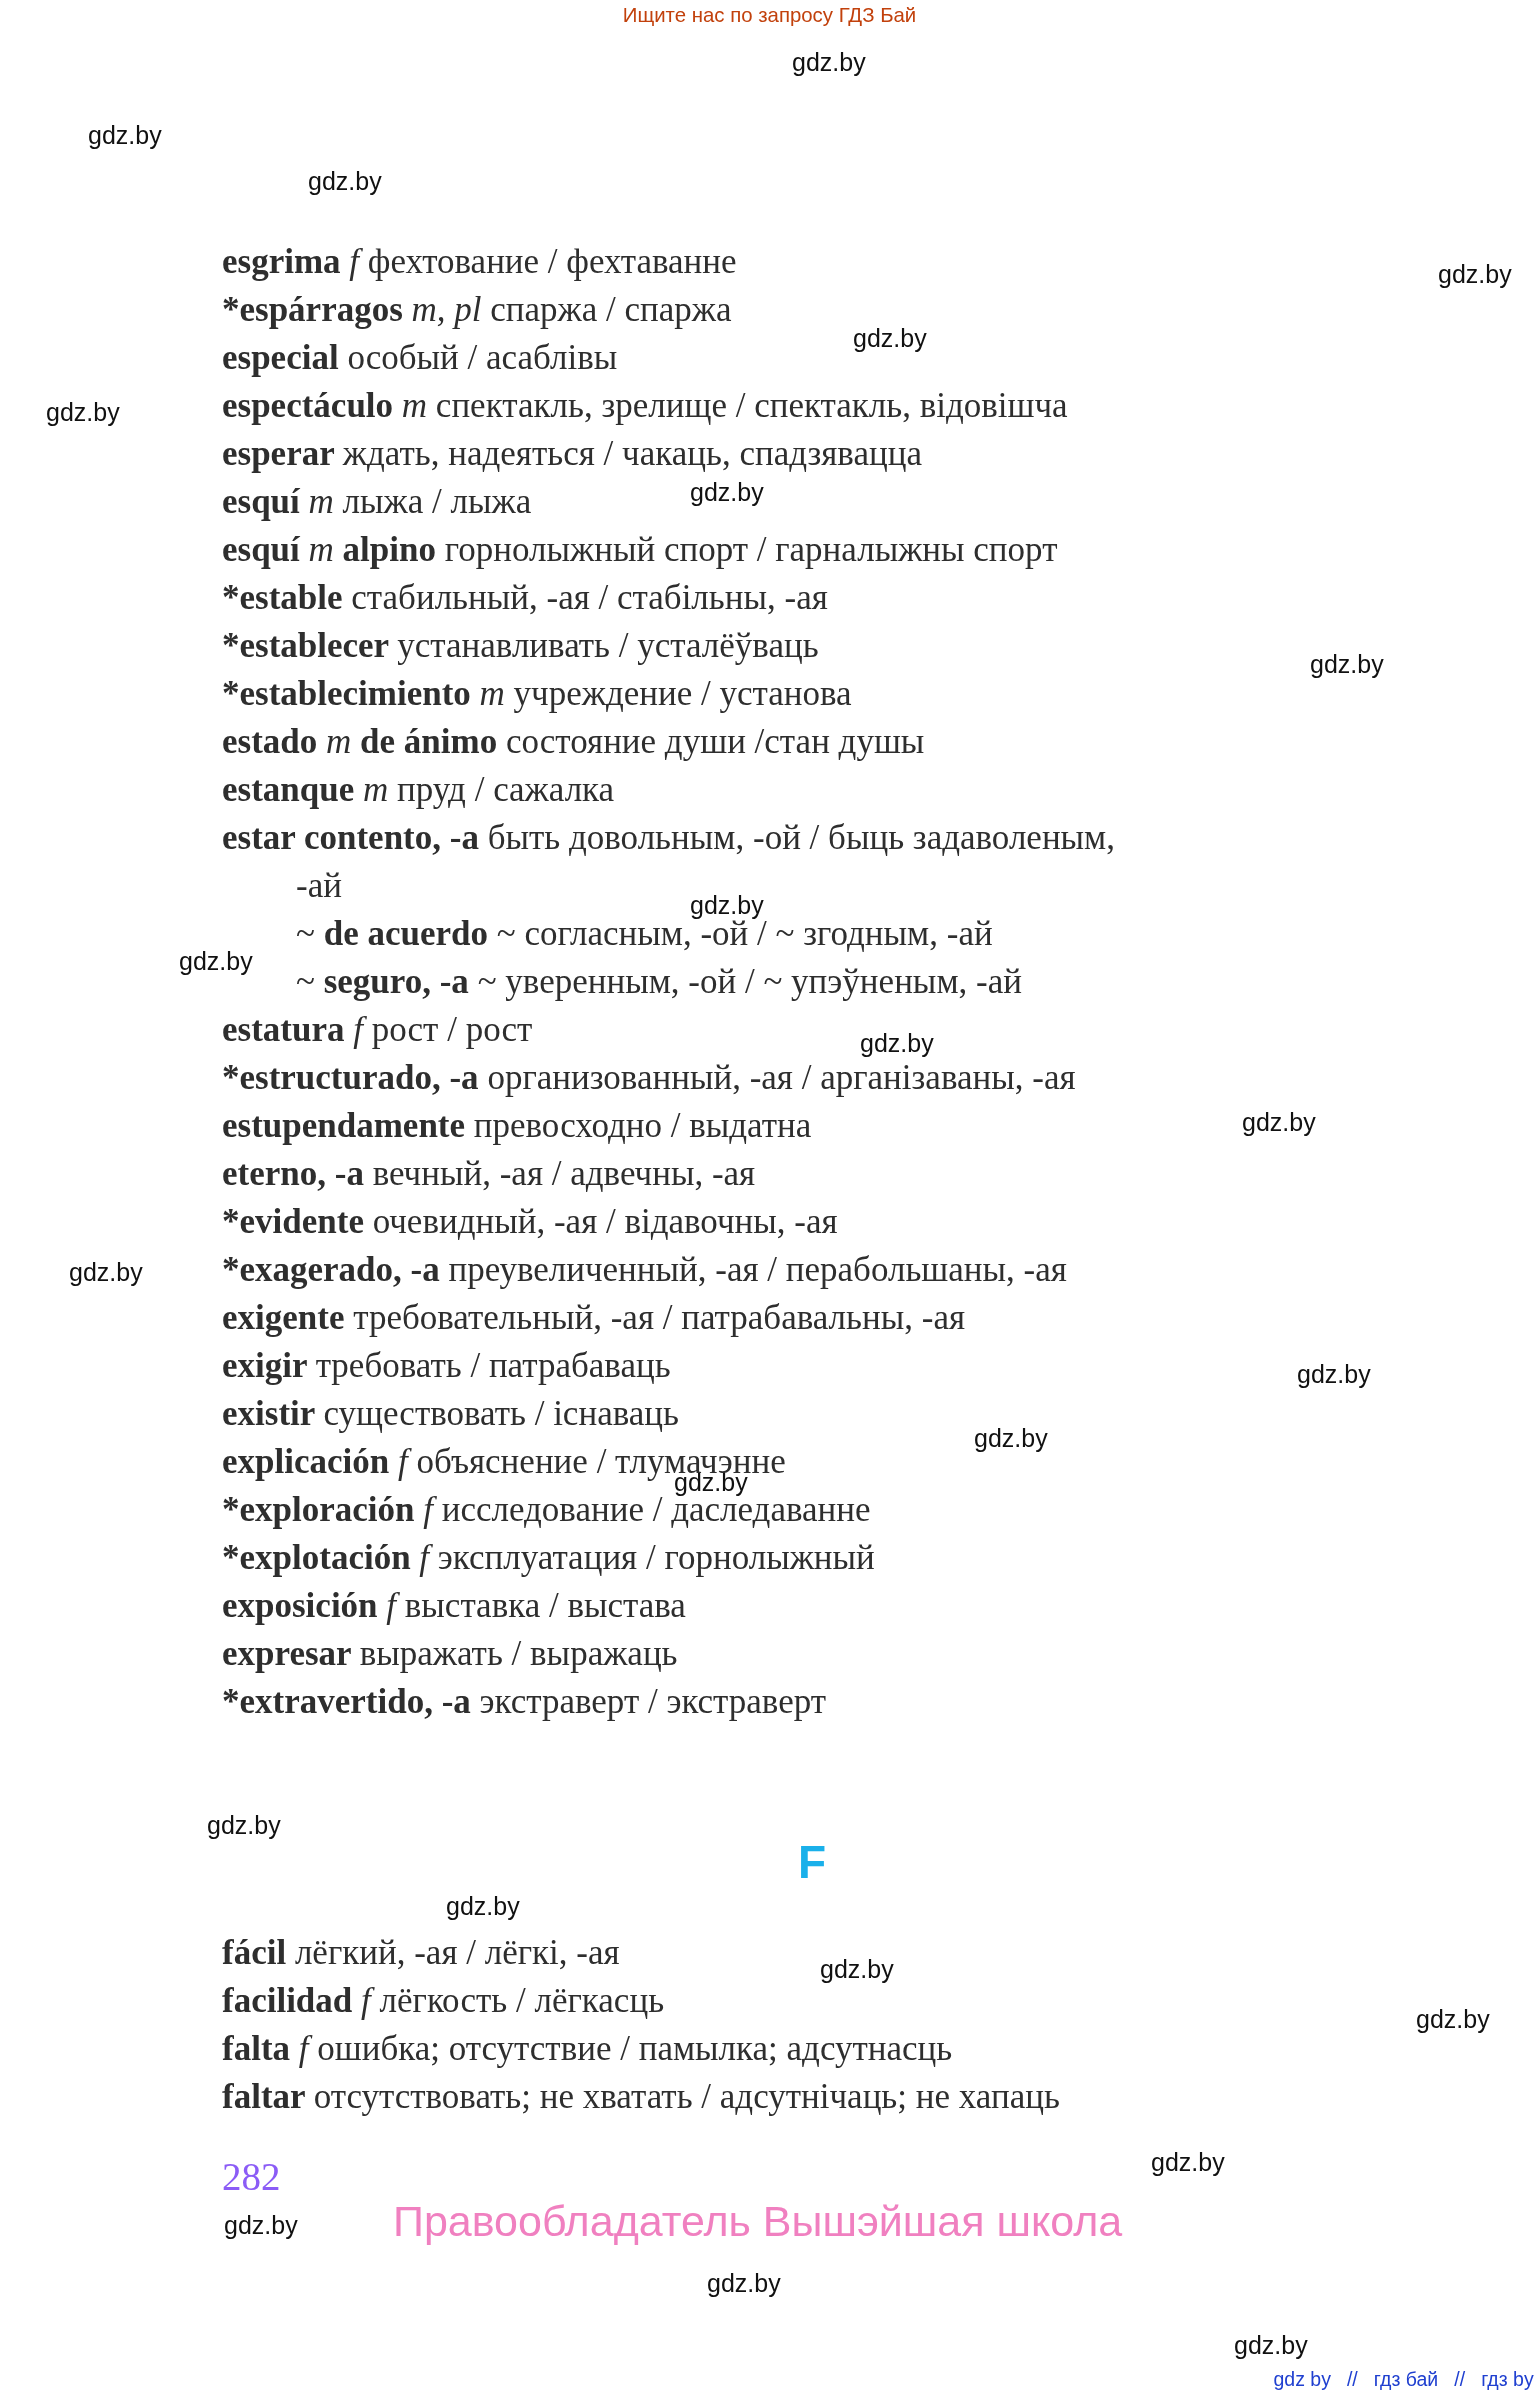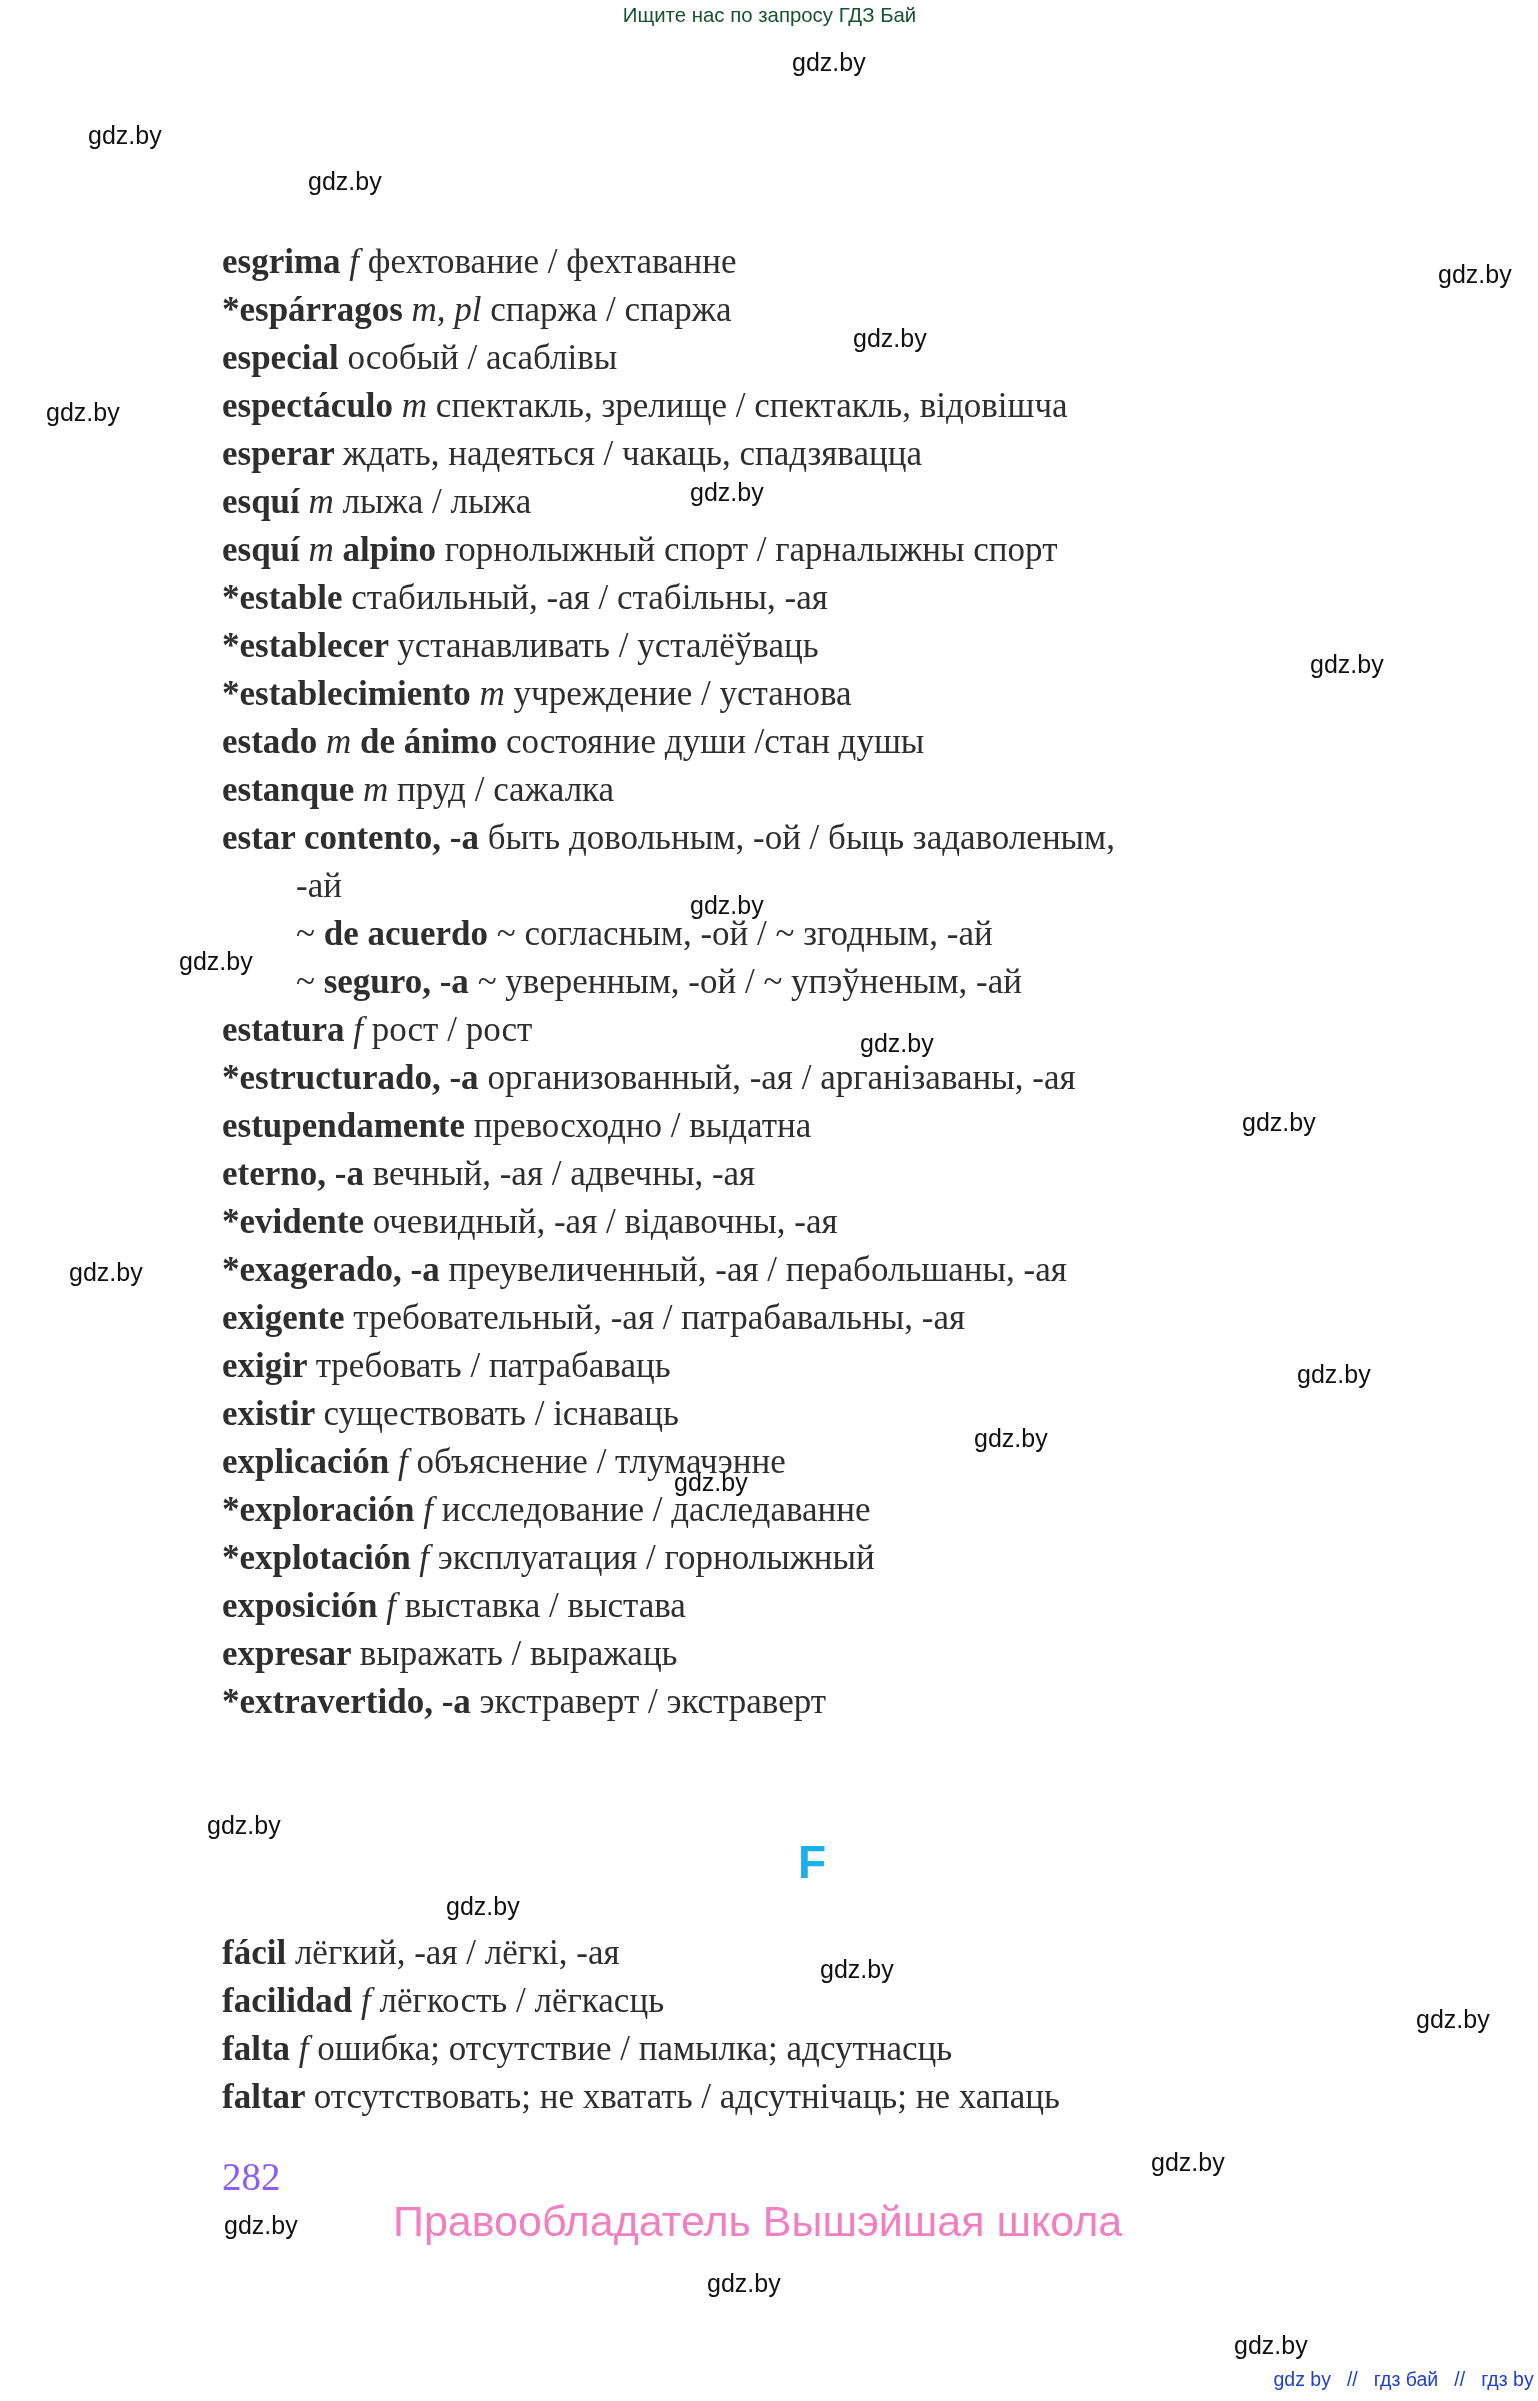--- a/index.html
+++ b/index.html
@@ -1,19 +1,19 @@
 <!DOCTYPE html>
 <html style="font-size:14px"><head>
 <meta charset="utf-8">
 <style>
   html, body { margin: 0; padding: 0; background: #ffffff; }
   body { width: 1539px; height: 2401px; position: relative; overflow: hidden; }
   .top-banner {
     position: absolute; left: 0; width: 1539px; top: 3.5px; text-align: center;
-    font-family: "Liberation Sans", sans-serif; font-size: 20.4px; color: #14532d;
+    font-family: "Liberation Sans", sans-serif; font-size: 20.4px; color: #c2410c;
   }
   .wm {
     position: absolute; font-family: "Liberation Sans", sans-serif;
     font-size: 25px; color: #111111; white-space: nowrap; line-height: 1;
   }
   .dict {
     position: absolute; left: 222px; top: 238px; width: 1259px;
     font-family: "Liberation Serif", serif; font-size: 35px; color: #2e2e2e;
     line-height: 48px;
   }

